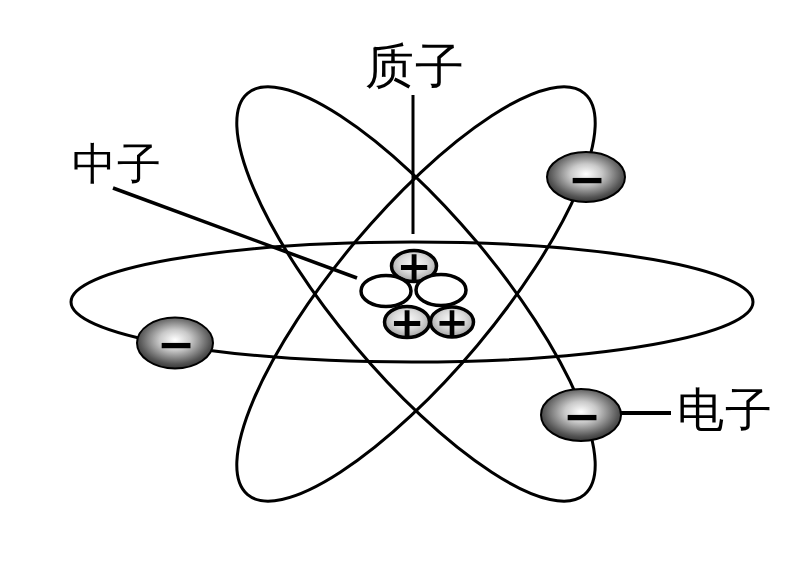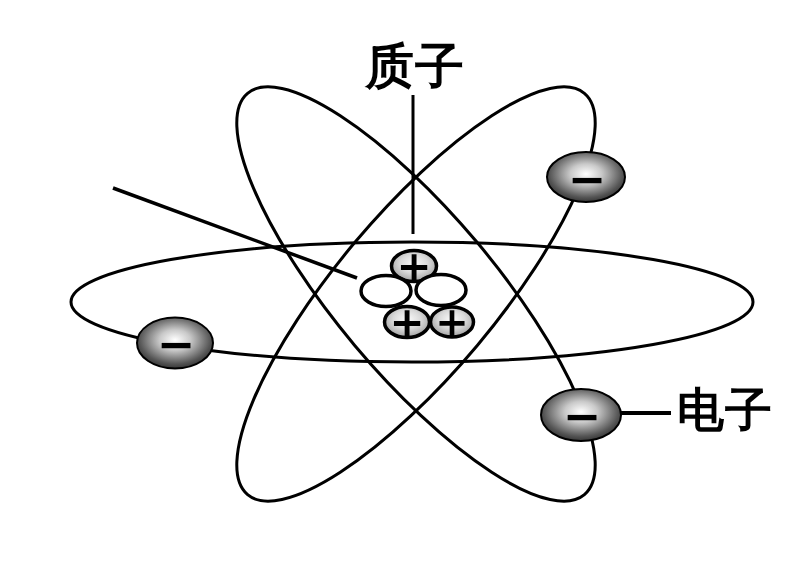--- a/index.html
+++ b/index.html
@@ -16,21 +16,21 @@
     font-family: "Liberation Serif", "DejaVu Serif", serif;
   }
   #diagram-svg {
     position: absolute;
     left: 0;
     top: 0;
   }
   .cn-label {
     position: absolute;
     color: #000000;
-    font-weight: 700;
+    font-weight: 400;
     white-space: nowrap;
     line-height: 1;
     letter-spacing: 1px;
     user-select: none;
   }
   #proton-label   { left: 365px; top: 42px;  font-size: 49px; }
   #neutron-label  { left: 72px;  top: 143px; font-size: 44px; }
   #electron-label { left: 669px; top: 387px; font-size: 47px; margin-left: 8px; }
   .sym {
     font-family: "DejaVu Sans", "Liberation Sans", sans-serif;
@@ -80,14 +80,15 @@
       <ellipse cx="586" cy="177" rx="39" ry="25" fill="url(#electronGrad)" stroke="#000000" stroke-width="2"></ellipse>
       <ellipse cx="175" cy="343" rx="38" ry="25.5" fill="url(#electronGrad)" stroke="#000000" stroke-width="2"></ellipse>
       <ellipse cx="581" cy="415" rx="40" ry="26" fill="url(#electronGrad)" stroke="#000000" stroke-width="2"></ellipse>
       <text class="sym" x="587" y="179" font-size="46" fill="#000000" text-anchor="middle" dominant-baseline="central">−</text>
       <text class="sym" x="176" y="344" font-size="46" fill="#000000" text-anchor="middle" dominant-baseline="central">−</text>
       <text class="sym" x="582" y="416" font-size="46" fill="#000000" text-anchor="middle" dominant-baseline="central">−</text>
     </g>
   </svg>
 
   <div id="proton-label" class="cn-label">质子</div>
+  <div id="neutron-label" class="cn-label">中子</div>
   <div id="electron-label" class="cn-label">电子</div>
 </div>
 
 </body></html>

